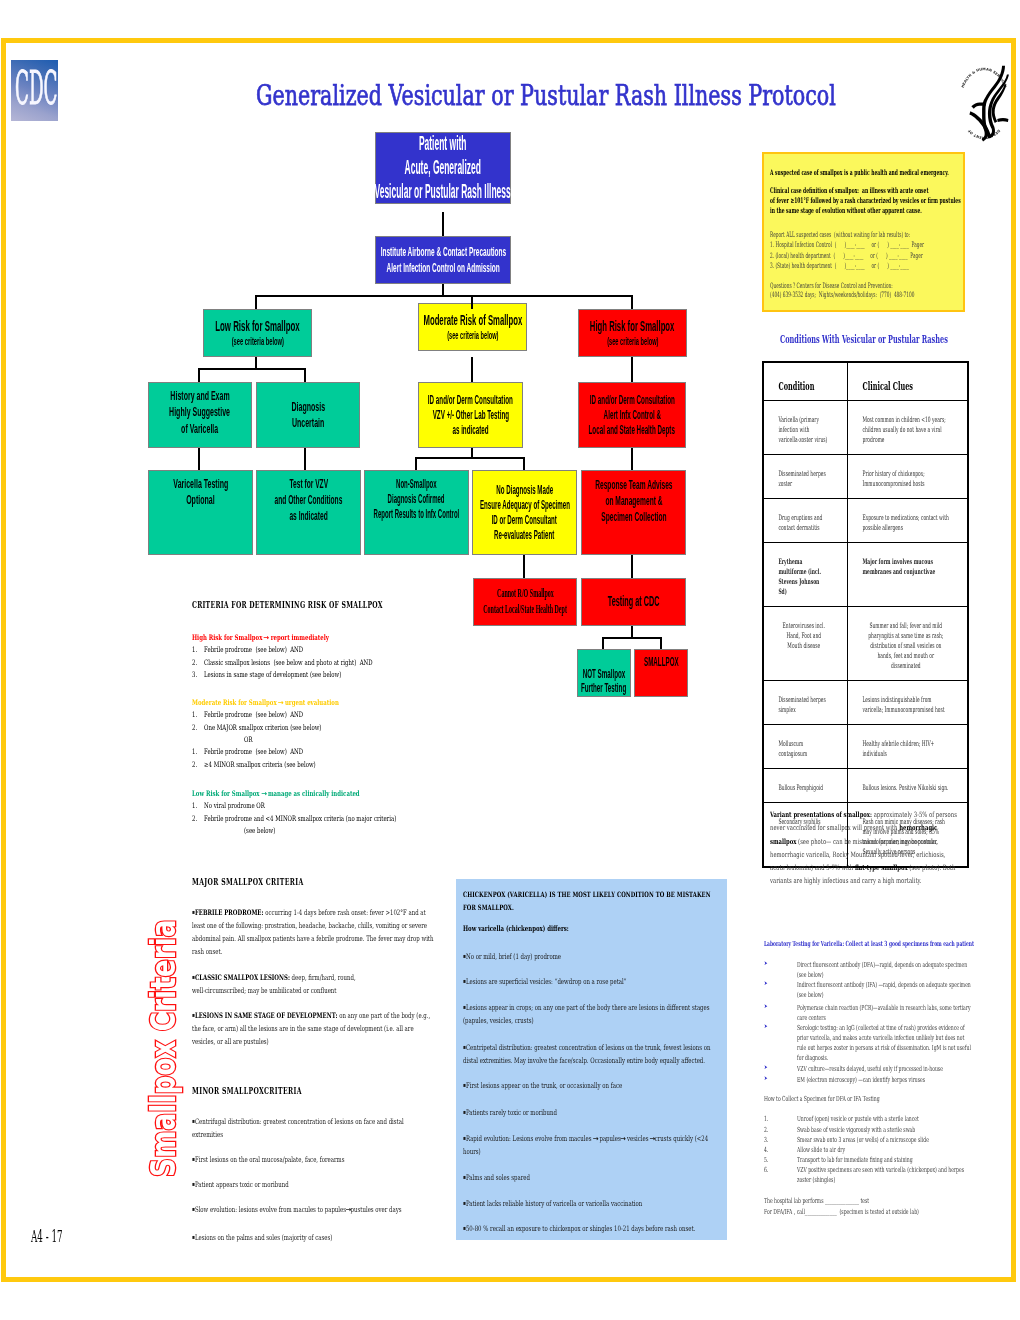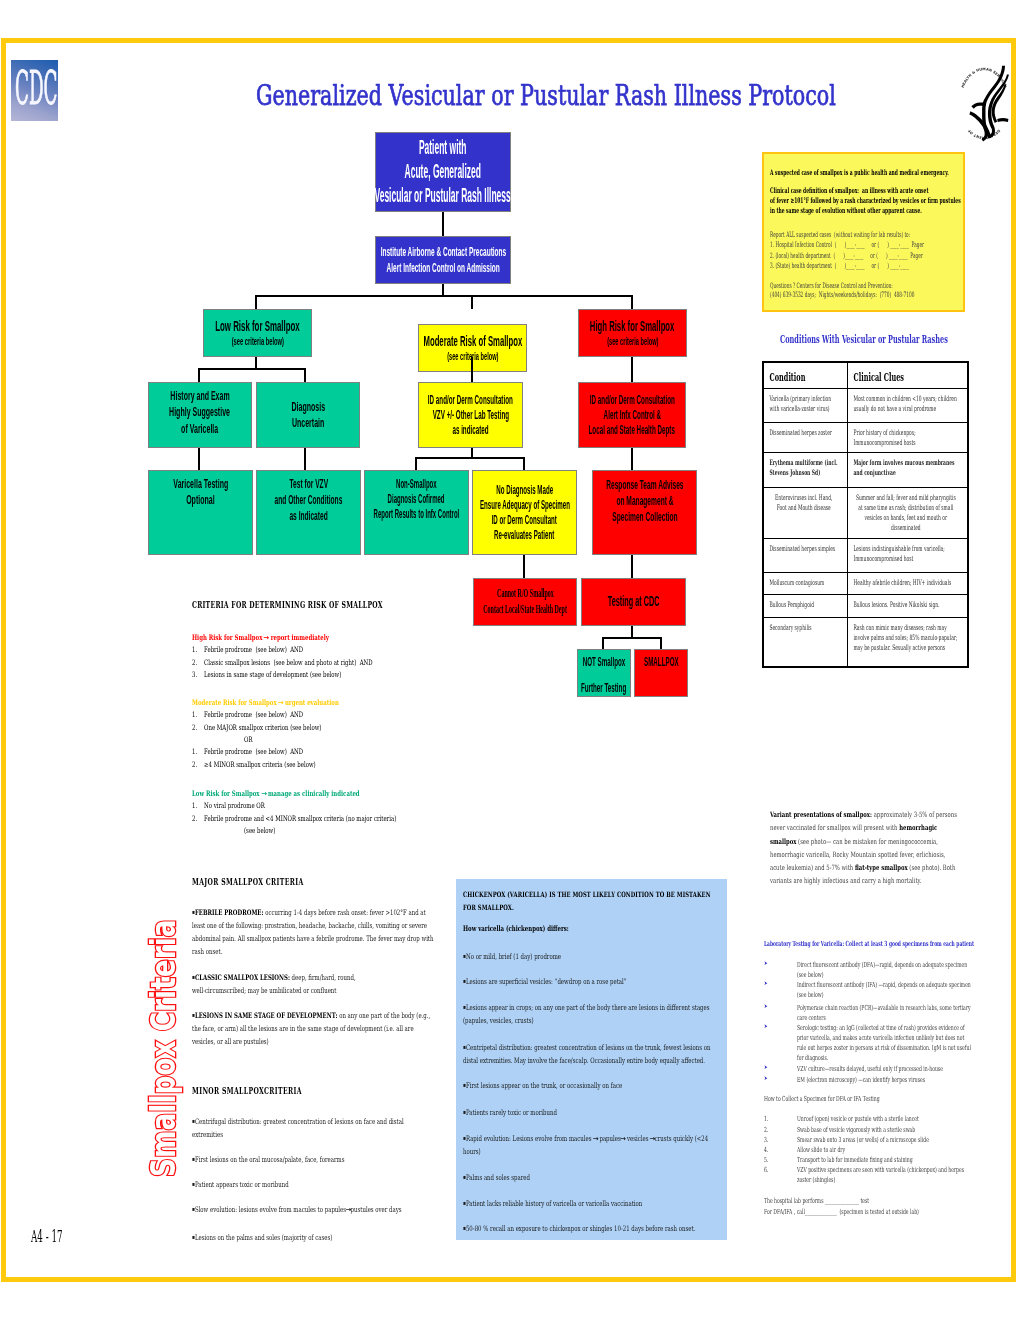--- a/index.html
+++ b/index.html
@@ -76,21 +76,21 @@
     transform:scaleX(0.578);transform-origin:left top;}
   .alert-reg{font-family:"DejaVu Serif",serif;font-size:7.4px;line-height:1.5;color:#3a3a3a;
     white-space:pre;transform:scaleX(0.578);transform-origin:left top;}
 
   
   #tbl-title{left:780px;top:333px;
     font-family:"DejaVu Serif",serif;font-weight:bold;font-size:11px;color:#3333CC;
     white-space:nowrap;transform:scaleX(0.596);transform-origin:left top;}
   #tbl{left:762px;top:361px;width:207px;border-collapse:collapse;
     border:2.6px solid #000;table-layout:fixed;}
-  #tbl td{border:1.4px solid #000;padding:0;vertical-align:top;}
+  #tbl td{border:1.4px solid #000;padding:9px;vertical-align:top;}
   #tbl td>div{font-family:"DejaVu Serif",serif;font-size:7.4px;line-height:10px;
     color:#2a2a2a;transform:scaleX(0.60);transform-origin:left top;
     width:166.7%;padding:5px 14px 0 9px;box-sizing:border-box;}
   #tbl td.h>div{font-weight:bold;font-size:10.5px;color:#000;padding:9px 0 0 9px;
     transform:scaleX(0.62);width:161%;}
   #tbl col.c1{width:84px;}
   #tbl td:nth-child(2)>div{padding-right:15.5px;}
 
   .rt{position:absolute;font-family:"DejaVu Serif",serif;font-size:7.3px;
     line-height:13.3px;color:#3a3a3a;
@@ -143,34 +143,34 @@
       <path d="M 70,149 C 72,155 72,161 70,165 C 68,169 65,171 61,172 L 59,166 C 62,165 64,163 65,160 C 66,157 65,153 63,149 Z"></path>
     </g>
   </svg>
 </div>
 
 <div class="abs" id="vert-tab">
   <span>Smallpox Criteria</span>
 </div>
 
 <div id="flow">
-    <div class="node n-blue" style="left: 375px; top: 132px; width: 136px; height: 80px;">
+    <div class="node n-blue" style="left: 375px; top: 132px; width: 136px; height: 72px;">
       <div class="nline" style="font-size: 19.5px; transform: scaleX(0.435);">Patient with</div>
       <div class="nline" style="font-size: 19.5px; transform: scaleX(0.435);">Acute, Generalized</div>
       <div class="nline" style="font-size: 19.5px; transform: scaleX(0.435);">Vesicular or Pustular Rash Illness</div>
     </div>
     <div class="node n-blue" style="left: 375px; top: 236px; width: 136px; height: 48px;">
       <div class="nline" style="font-size: 13px; transform: scaleX(0.5);">Institute Airborne &amp; Contact Precautions</div>
       <div class="nline" style="font-size: 13px; transform: scaleX(0.5);">Alert Infection Control on Admission</div>
     </div>
     <div class="node n-green" style="left: 203px; top: 309px; width: 109px; height: 48px;">
       <div class="nline" style="font-size: 15px; transform: scaleX(0.525);">Low Risk for Smallpox</div>
       <div class="nline" style="font-size: 11px; transform: scaleX(0.525);">(see criteria below)</div>
     </div>
-    <div class="node n-yellow" style="left: 418px; top: 324px; width: 109px; height: 48px;">
+    <div class="node n-yellow" style="left: 418px; top: 303px; width: 109px; height: 48px;">
       <div class="nline" style="font-size: 15px; transform: scaleX(0.515);">Moderate Risk of Smallpox</div>
       <div class="nline" style="font-size: 11px; transform: scaleX(0.515);">(see criteria below)</div>
     </div>
     <div class="node n-red" style="left: 578px; top: 309px; width: 109px; height: 48px;">
       <div class="nline" style="font-size: 15px; transform: scaleX(0.515);">High Risk for Smallpox</div>
       <div class="nline" style="font-size: 11px; transform: scaleX(0.515);">(see criteria below)</div>
     </div>
     <div class="node n-green" style="left: 148px; top: 382px; width: 104px; height: 66px; justify-content: flex-start; padding-top: 5px;">
       <div class="nline" style="font-size: 13.5px; transform: scaleX(0.52);">History and Exam</div>
       <div class="nline" style="font-size: 13.5px; transform: scaleX(0.52);">Highly Suggestive</div>
@@ -203,33 +203,33 @@
       <div class="nline" style="font-size: 12.3px; transform: scaleX(0.49);">Non-Smallpox</div>
       <div class="nline" style="font-size: 12.3px; transform: scaleX(0.49);">Diagnosis Cofirmed</div>
       <div class="nline" style="font-size: 12.3px; transform: scaleX(0.49);">Report Results to Infx Control</div>
     </div>
     <div class="node n-yellow" style="left: 472px; top: 470px; width: 105px; height: 85px;">
       <div class="nline" style="font-size: 12.3px; transform: scaleX(0.5);">No Diagnosis Made</div>
       <div class="nline" style="font-size: 12.3px; transform: scaleX(0.5);">Ensure Adequacy of Specimen</div>
       <div class="nline" style="font-size: 12.3px; transform: scaleX(0.5);">ID or Derm Consultant</div>
       <div class="nline" style="font-size: 12.3px; transform: scaleX(0.5);">Re-evaluates Patient</div>
     </div>
-    <div class="node n-red" style="left: 581px; top: 470px; width: 105px; height: 85px; justify-content: flex-start; padding-top: 6px; margin-left: 11px;">
+    <div class="node n-red" style="left: 581px; top: 470px; width: 105px; height: 85px; justify-content: flex-start; padding-top: 6px;">
       <div class="nline" style="font-size: 13px; transform: scaleX(0.51);">Response Team Advises</div>
       <div class="nline" style="font-size: 13px; transform: scaleX(0.51);">on Management &amp;</div>
       <div class="nline" style="font-size: 13px; transform: scaleX(0.51);">Specimen Collection</div>
     </div>
     <div class="node n-red" style="left: 473px; top: 578px; width: 104px; height: 48px; font-family: Liberation Serif, serif;">
       <div class="nline" style="font-size: 12.8px; transform: scaleX(0.47);">Cannot R/O Smallpox</div>
       <div class="nline" style="font-size: 12.8px; transform: scaleX(0.47);">Contact Local/State Health Dept</div>
     </div>
     <div class="node n-red" style="left: 581px; top: 578px; width: 105px; height: 48px;">
       <div class="nline" style="font-size: 14px; transform: scaleX(0.52);">Testing at CDC</div>
     </div>
-    <div class="node n-green" style="left: 577px; top: 649px; width: 54px; height: 48px; justify-content: space-between; padding-top: 5px;">
+    <div class="node n-green" style="left: 577px; top: 649px; width: 54px; height: 48px; justify-content: flex-end; padding-top: 5px;">
       <div class="nline" style="font-size: 12px; transform: scaleX(0.52);">NOT Smallpox</div>
       <div class="nline" style="font-size: 12px; transform: scaleX(0.52);">Further Testing</div>
     </div>
     <div class="node n-red" style="left: 634px; top: 649px; width: 54px; height: 48px; justify-content: flex-start; padding-top: 5px;">
       <div class="nline" style="font-size: 12px; transform: scaleX(0.52);">SMALLPOX</div>
     </div>
     <div class="conn" style="left: 441.7px; top: 212px; width: 2.6px; height: 24px;"></div>
     <div class="conn" style="left: 441.7px; top: 284px; width: 2.6px; height: 12px;"></div>
     <div class="conn" style="left: 254.7px; top: 294.7px; width: 378.6px; height: 2.6px;"></div>
     <div class="conn" style="left: 254.7px; top: 296px; width: 2.6px; height: 13px;"></div>
@@ -342,20 +342,28 @@
         <td>
           <div>Most common in children &lt;10 years; children usually do not have a viral prodrome</div>
         </td>
       </tr>
       <tr style="height: 30px;">
         <td>
           <div>Disseminated herpes zoster</div>
         </td>
         <td>
           <div>Prior history of chickenpox; Immunocompromised hosts</div>
+        </td>
+      </tr>
+      <tr style="height: 34px;">
+        <td>
+          <div>Drug eruptions and contact dermatitis</div>
+        </td>
+        <td>
+          <div>Exposure to medications; contact with possible allergens</div>
         </td>
       </tr>
       <tr style="height: 35px; font-weight: bold;">
         <td>
           <div>Erythema multiforme  (incl. Stevens Johnson Sd)</div>
         </td>
         <td>
           <div>Major form involves mucous membranes and conjunctivae</div>
         </td>
       </tr>

